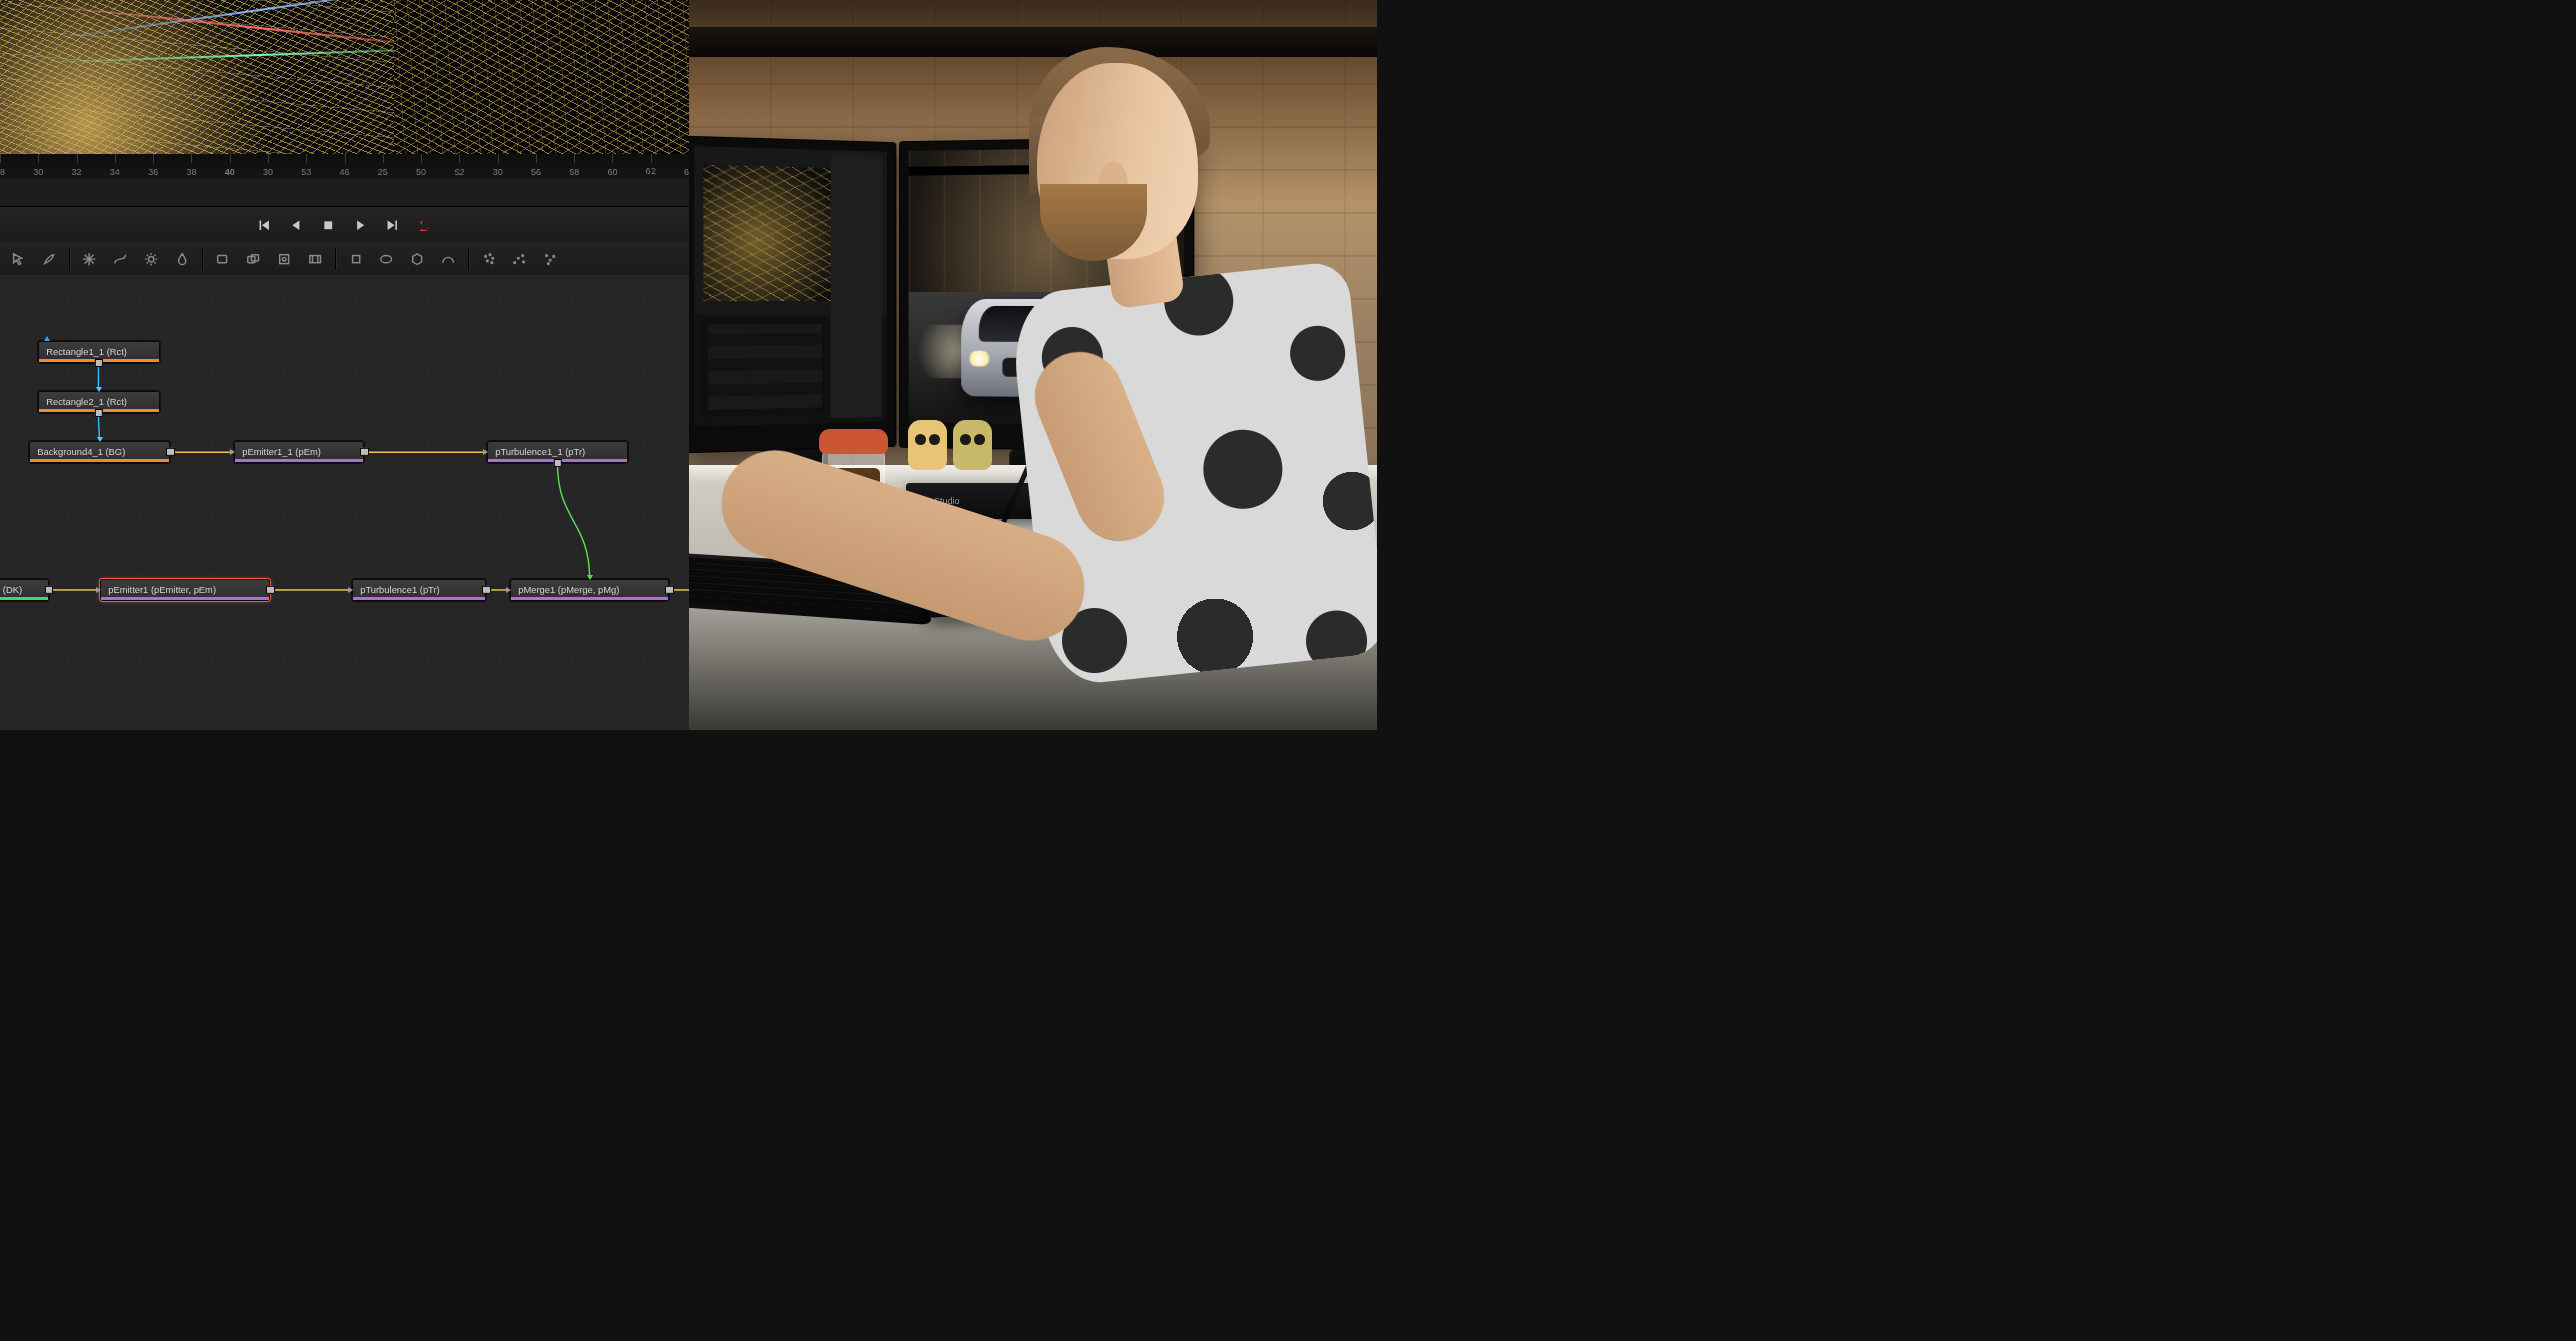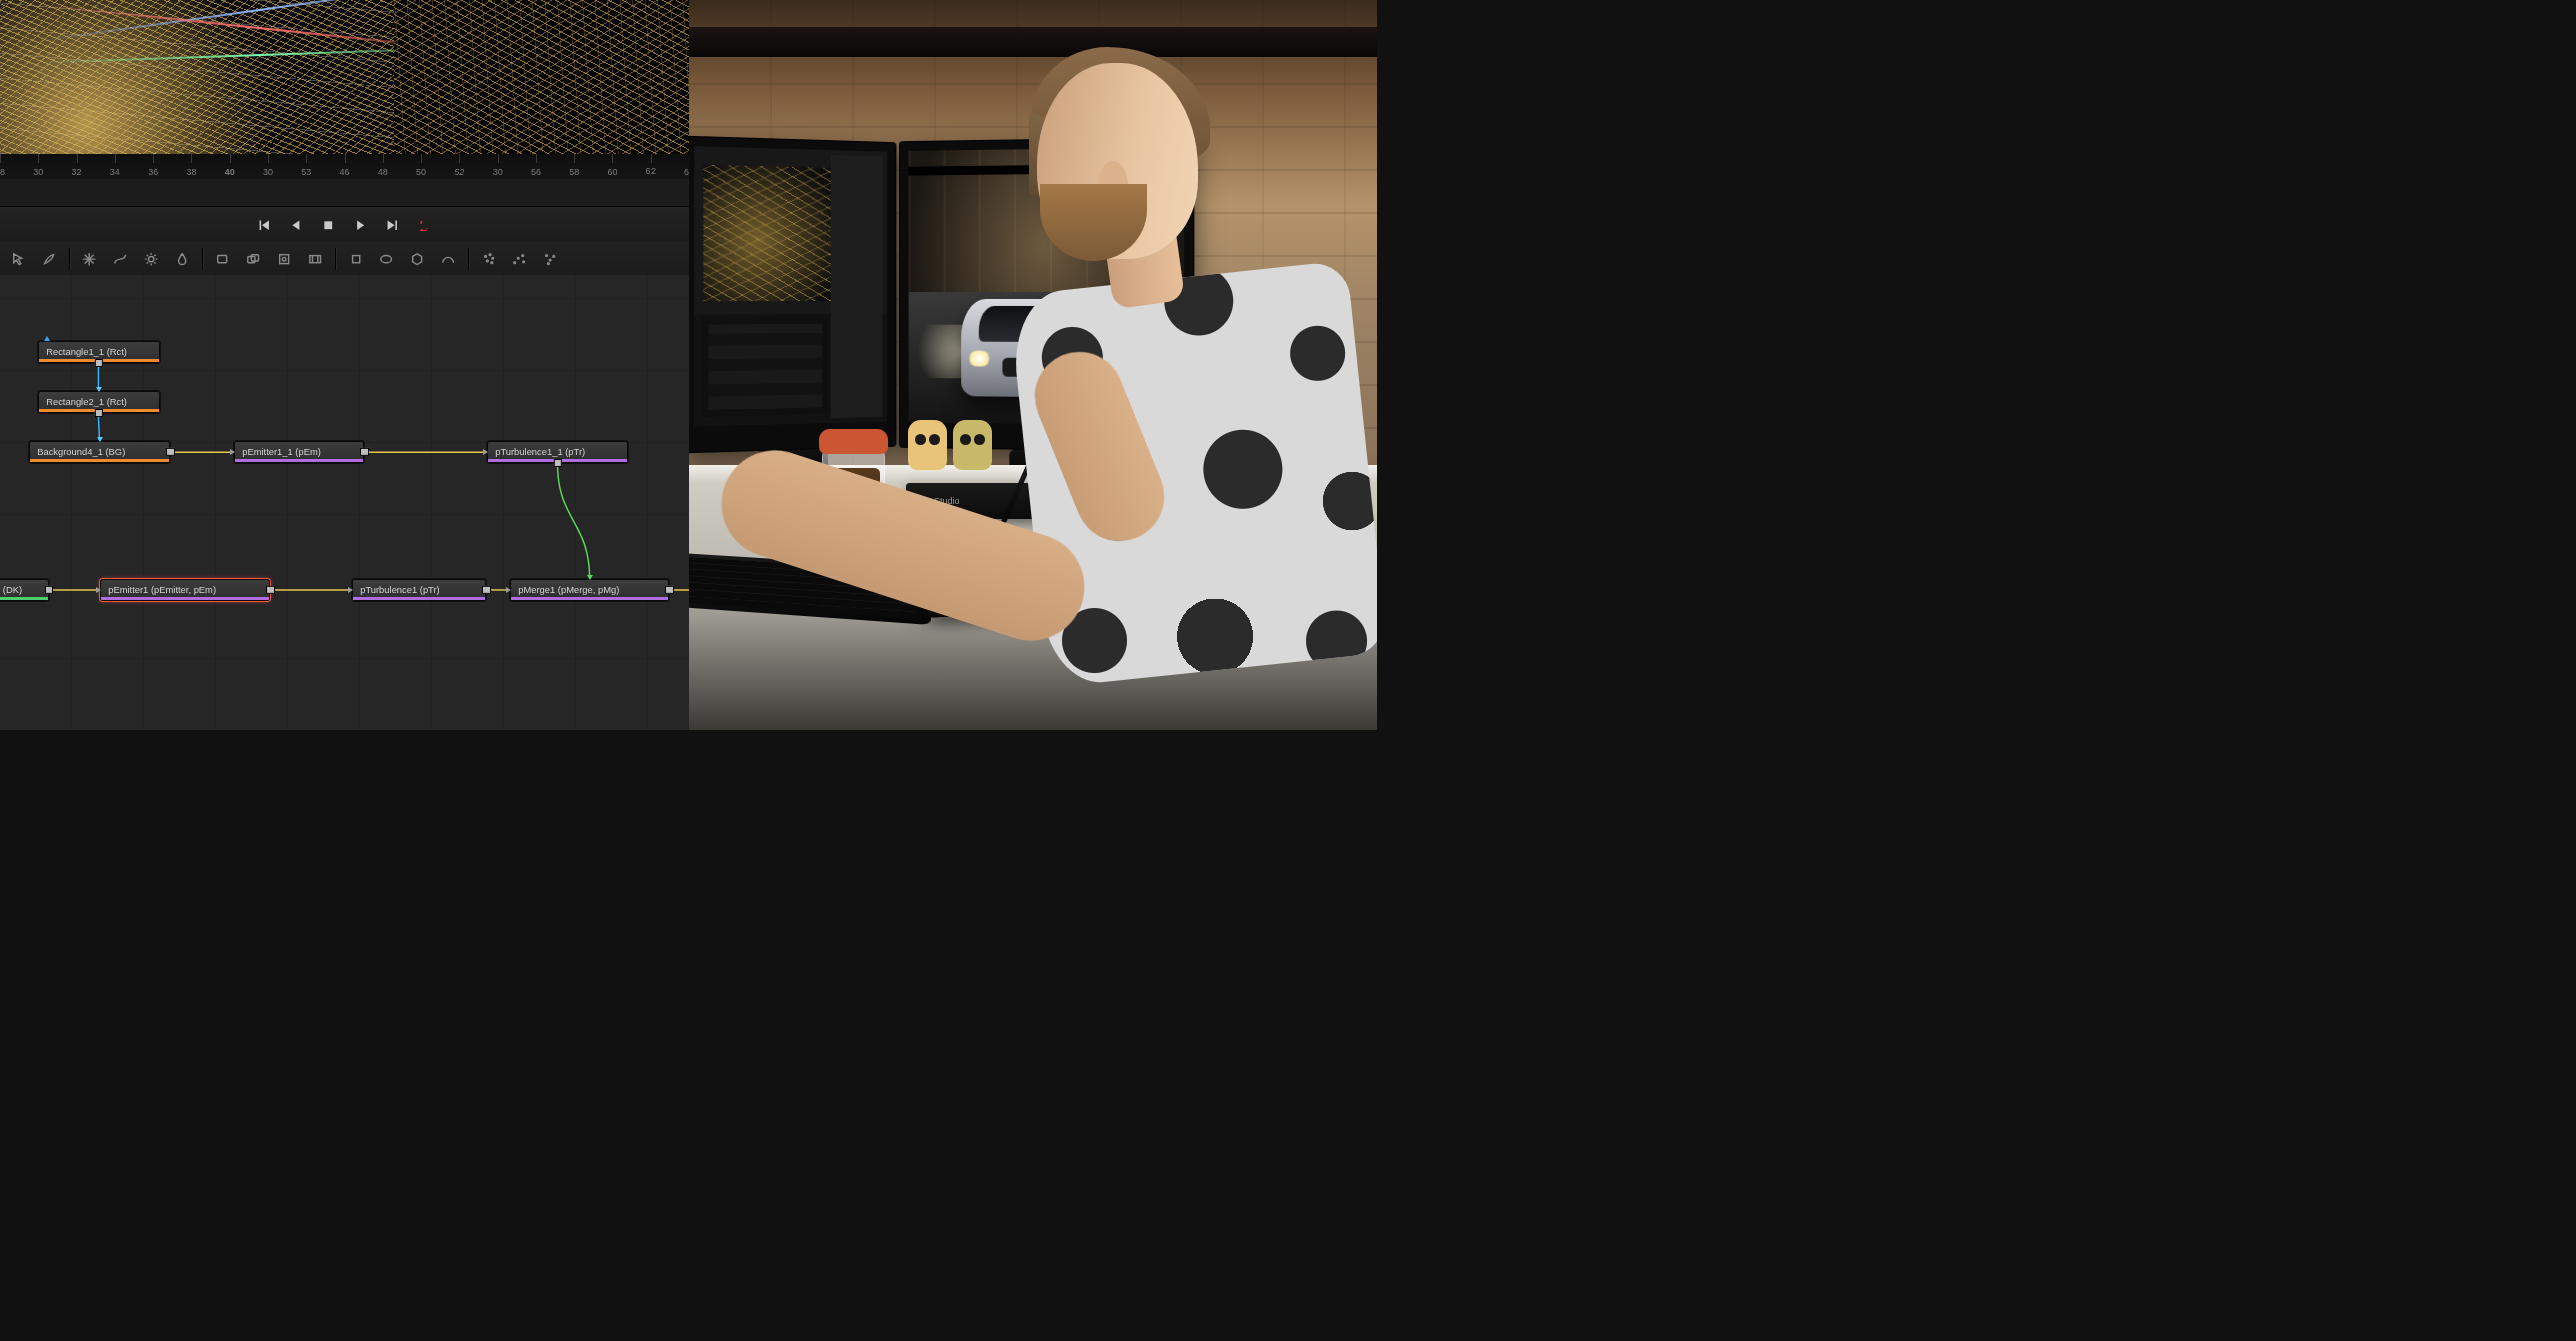--- a/index.html
+++ b/index.html
@@ -226,21 +226,21 @@
         <div class="tick" style="left: 0%; width: 19.7px; margin-left: -9.8px;">28</div>
         <div class="tick" style="left: 5.55556%; width: 19.7px; margin-left: -9.8px;">30</div>
         <div class="tick" style="left: 11.1111%; width: 19.7px; margin-left: -9.8px;">32</div>
         <div class="tick" style="left: 16.6667%; width: 19.7px; margin-left: -9.8px;">34</div>
         <div class="tick" style="left: 22.2222%; width: 19.7px; margin-left: -9.8px;">36</div>
         <div class="tick" style="left: 27.7778%; width: 19.7px; margin-left: -9.8px;">38</div>
         <div class="tick" style="left: 33.3333%; width: 19.7px; margin-left: -9.8px; font-weight: bold;">40</div>
         <div class="tick" style="left: 38.8889%; width: 19.7px; margin-left: -9.8px;">30</div>
         <div class="tick" style="left: 44.4444%; width: 19.7px; margin-left: -9.8px;">53</div>
         <div class="tick" style="left: 50%; width: 19.7px; margin-left: -9.8px;">46</div>
-        <div class="tick" style="left: 55.5556%; width: 19.7px; margin-left: -9.8px;">48</div>
+        <div class="tick" style="left: 55.5556%; width: 19.7px; margin-left: -9.8px;">25</div>
         <div class="tick" style="left: 61.1111%; width: 19.7px; margin-left: -9.8px;">50</div>
         <div class="tick" style="left: 66.6667%; width: 19.7px; margin-left: -9.8px; font-style: italic;">52</div>
         <div class="tick" style="left: 72.2222%; width: 19.7px; margin-left: -9.8px;">30</div>
         <div class="tick" style="left: 77.7778%; width: 19.7px; margin-left: -9.8px;">56</div>
         <div class="tick" style="left: 83.3333%; width: 19.7px; margin-left: -9.8px;">58</div>
         <div class="tick" style="left: 88.8889%; width: 19.7px; margin-left: -9.8px;">60</div>
         <div class="tick" style="left: 94.4444%; width: 19.7px; margin-left: -9.8px; font-family: Liberation Mono, monospace;">62</div>
         <div class="tick" style="left: 100%; width: 19.7px; margin-left: -9.8px;">64</div>
       </div>
 

